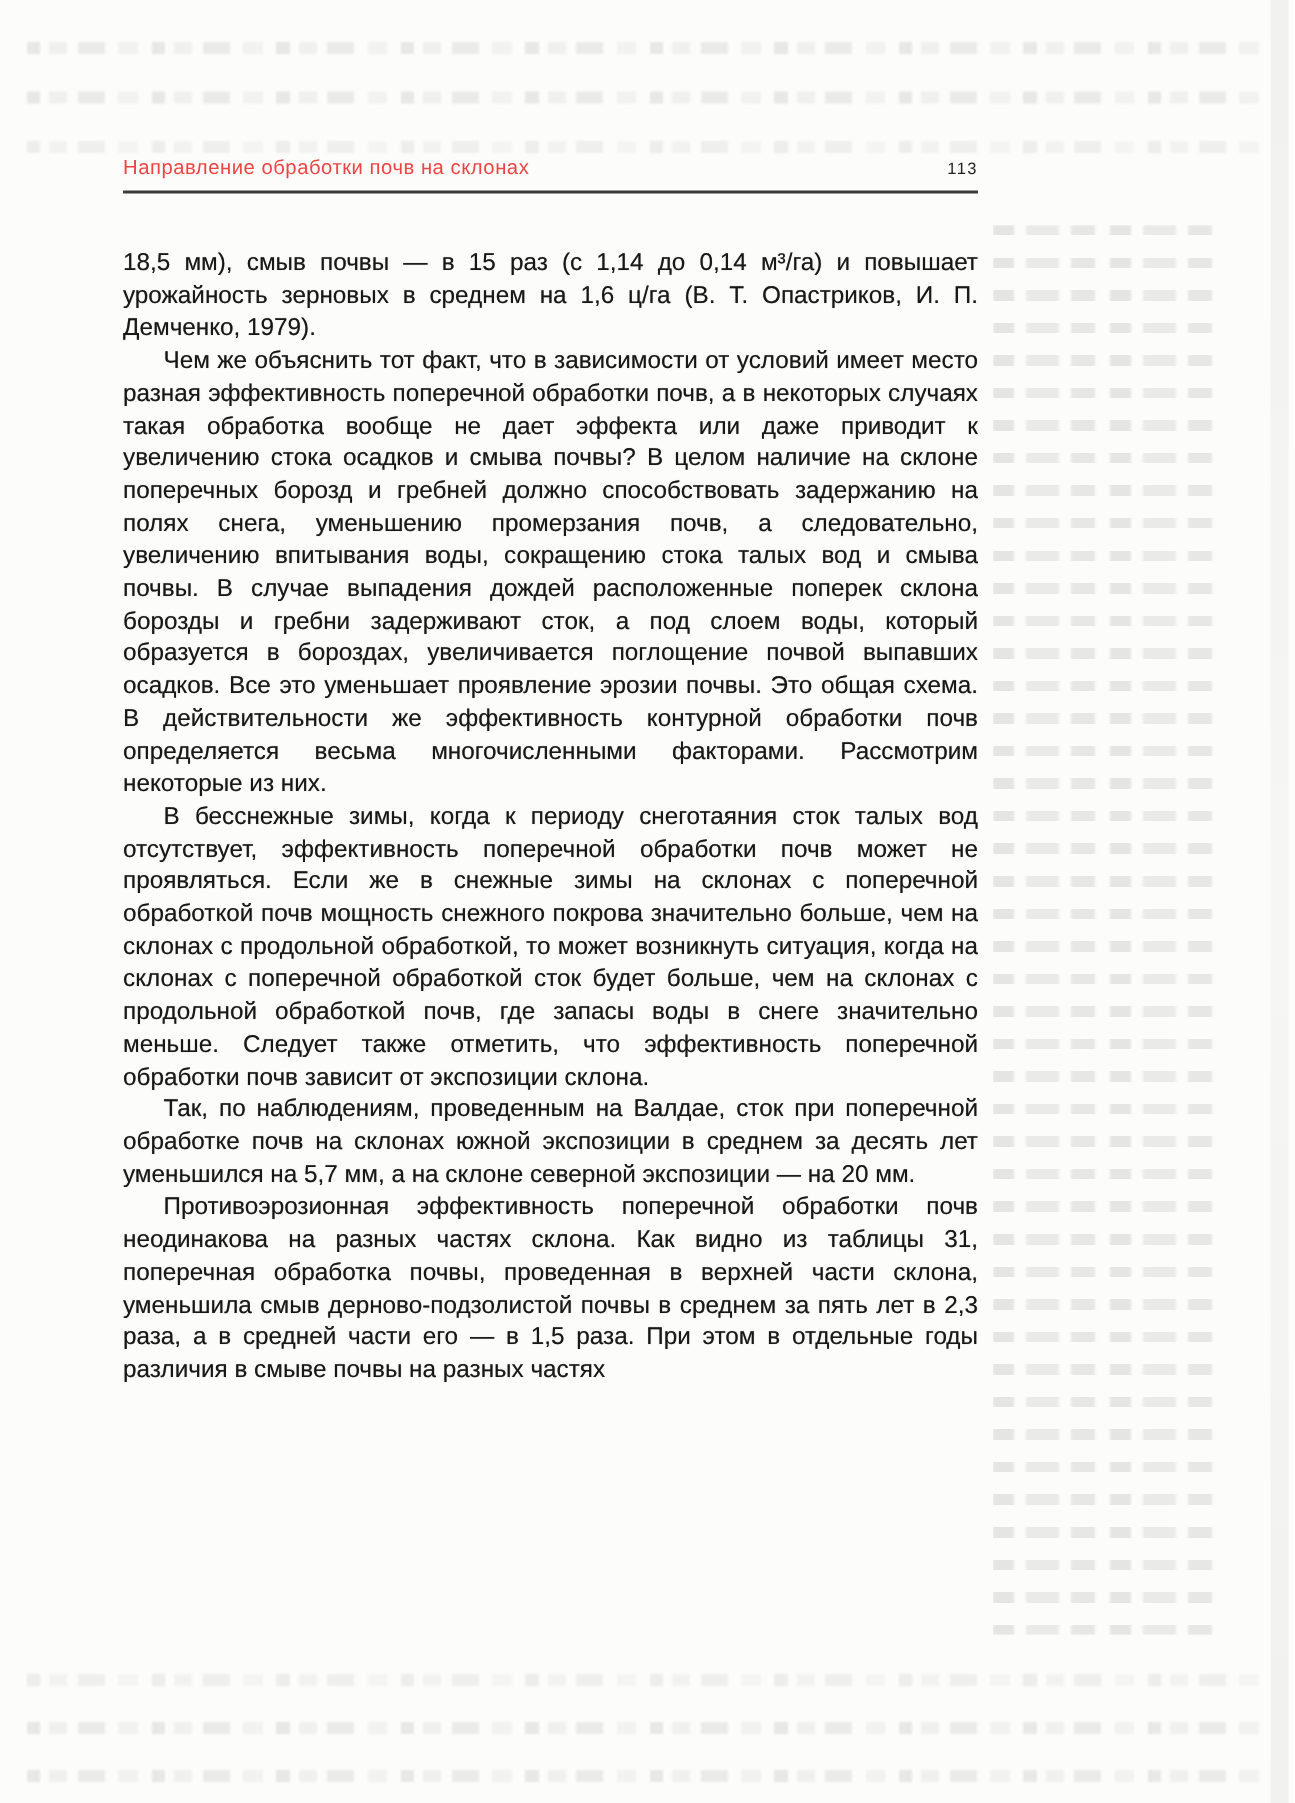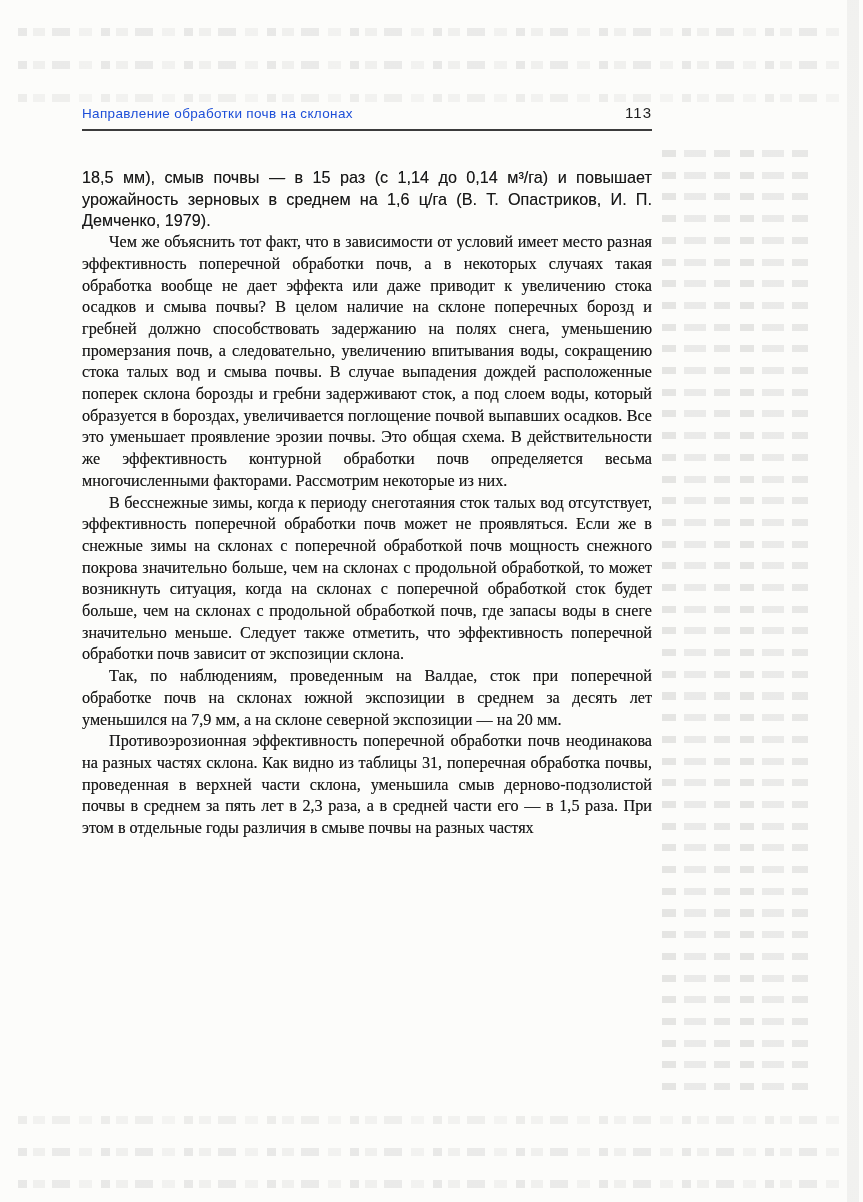--- a/index.html
+++ b/index.html
@@ -23,43 +23,43 @@
     top: 104px;
     width: 570px;
   }
   .header-row {
     display: flex;
     justify-content: space-between;
     align-items: baseline;
   }
   .running-title {
     font-size: 13.5px;
-    color: #1d4ed8;
+    color: #ef4444;
     letter-spacing: 0.35px;
   }
   .page-number {
-    font-size: 15px;
+    font-size: 11px;
     color: #1f1f1f;
     letter-spacing: 1px;
   }
   .rule {
     height: 2px;
     background: #3c3c3c;
     margin-top: 8px;
   }
   .body-text {
     margin-top: 36px;
     font-size: 16.2px;
     line-height: 21.7px;
     color: #181818;
     text-align: justify;
     text-shadow: 0 0 0.5px rgba(25,25,25,0.55);
   }
   p.para { margin: 0; }
-  p.para.indent { text-indent: 27px; font-family: Liberation Serif, serif; }
+  p.para.indent { text-indent: 27px; }
 
   
   .noise-row {
     position: absolute;
     left: 18px;
     width: 822px;
     height: 8px;
     opacity: 0.4;
     filter: blur(0.6px);
     background: repeating-linear-gradient(90deg,
@@ -116,21 +116,21 @@
     <div class="header-row">
       <span class="running-title">Направление обработки почв на склонах</span>
       <span class="page-number">113</span>
     </div>
     <div class="rule"></div>
 
     <div class="body-text">
       <p class="para">18,5 мм), смыв почвы — в 15 раз (с 1,14 до 0,14 м³/га) и повышает урожайность зерновых в среднем на 1,6 ц/га (В. Т. Опастриков, И. П. Демченко, 1979).</p>
       <p class="para indent">Чем же объяснить тот факт, что в зависимости от условий имеет место разная эффективность поперечной обработки почв, а в некоторых случаях такая обработка вообще не дает эффекта или даже приводит к увеличению стока осадков и смыва почвы? В целом наличие на склоне поперечных борозд и гребней должно способствовать задержанию на полях снега, уменьшению промерзания почв, а следовательно, увеличению впитывания воды, сокращению стока талых вод и смыва почвы. В случае выпадения дождей расположенные поперек склона борозды и гребни задерживают сток, а под слоем воды, который образуется в бороздах, увеличивается поглощение почвой выпавших осадков. Все это уменьшает проявление эрозии почвы. Это общая схема. В действительности же эффективность контурной обработки почв определяется весьма многочисленными факторами. Рассмотрим некоторые из них.</p>
       <p class="para indent">В бесснежные зимы, когда к периоду снеготаяния сток талых вод отсутствует, эффективность поперечной обработки почв может не проявляться. Если же в снежные зимы на склонах с поперечной обработкой почв мощность снежного покрова значительно больше, чем на склонах с продольной обработкой, то может возникнуть ситуация, когда на склонах с поперечной обработкой сток будет больше, чем на склонах с продольной обработкой почв, где запасы воды в снеге значительно меньше. Следует также отметить, что эффективность поперечной обработки почв зависит от экспозиции склона.</p>
-      <p class="para indent">Так, по наблюдениям, проведенным на Валдае, сток при поперечной обработке почв на склонах южной экспозиции в среднем за десять лет уменьшился на 7,9 мм, а на склоне северной экспозиции — на 20 мм.</p>
+      <p class="para indent">Так, по наблюдениям, проведенным на Валдае, сток при поперечной обработке почв на склонах южной экспозиции в среднем за десять лет уменьшился на 5,7 мм, а на склоне северной экспозиции — на 20 мм.</p>
       <p class="para indent">Противоэрозионная эффективность поперечной обработки почв неодинакова на разных частях склона. Как видно из таблицы 31, поперечная обработка почвы, проведенная в верхней части склона, уменьшила смыв дерново-подзолистой почвы в среднем за пять лет в 2,3 раза, а в средней части его — в 1,5 раза. При этом в отдельные годы различия в смыве почвы на разных частях</p>
     </div>
 
   </div>
 
   <div class="noise-row nb1"></div>
   <div class="noise-row nb2"></div>
   <div class="noise-row nb3"></div>
 
 </div>

